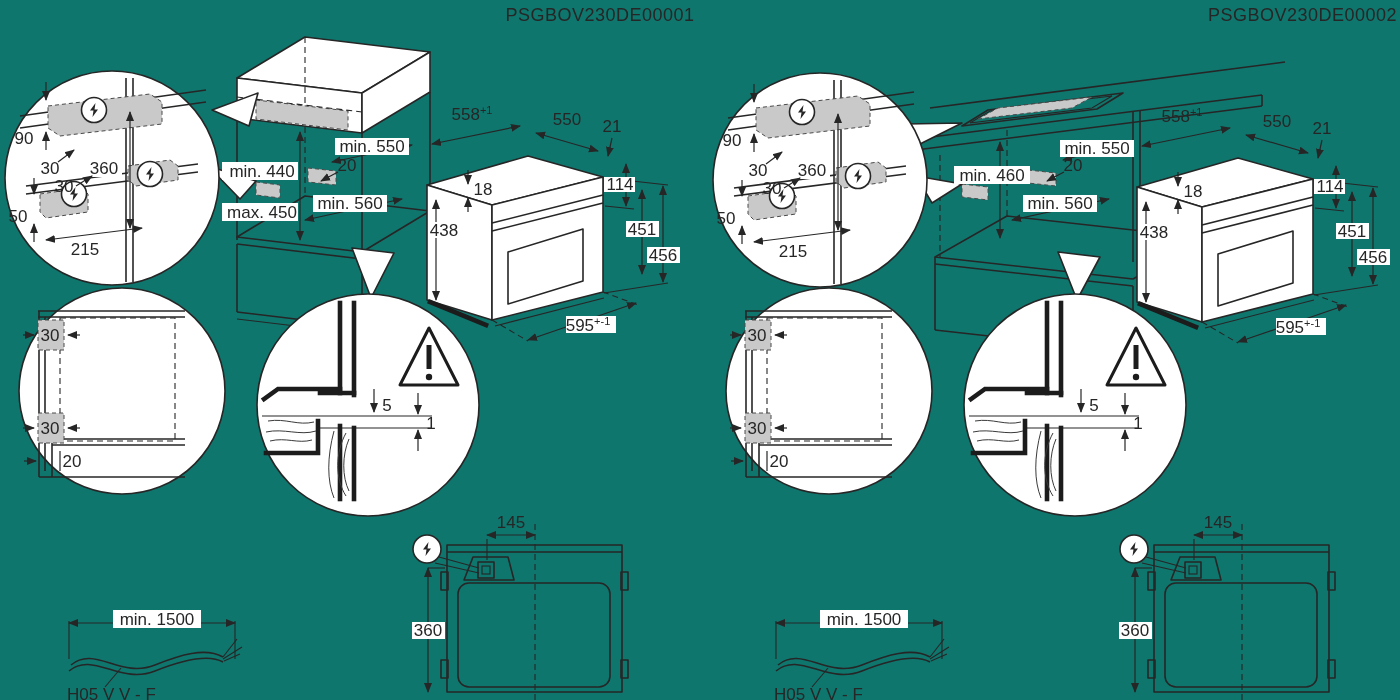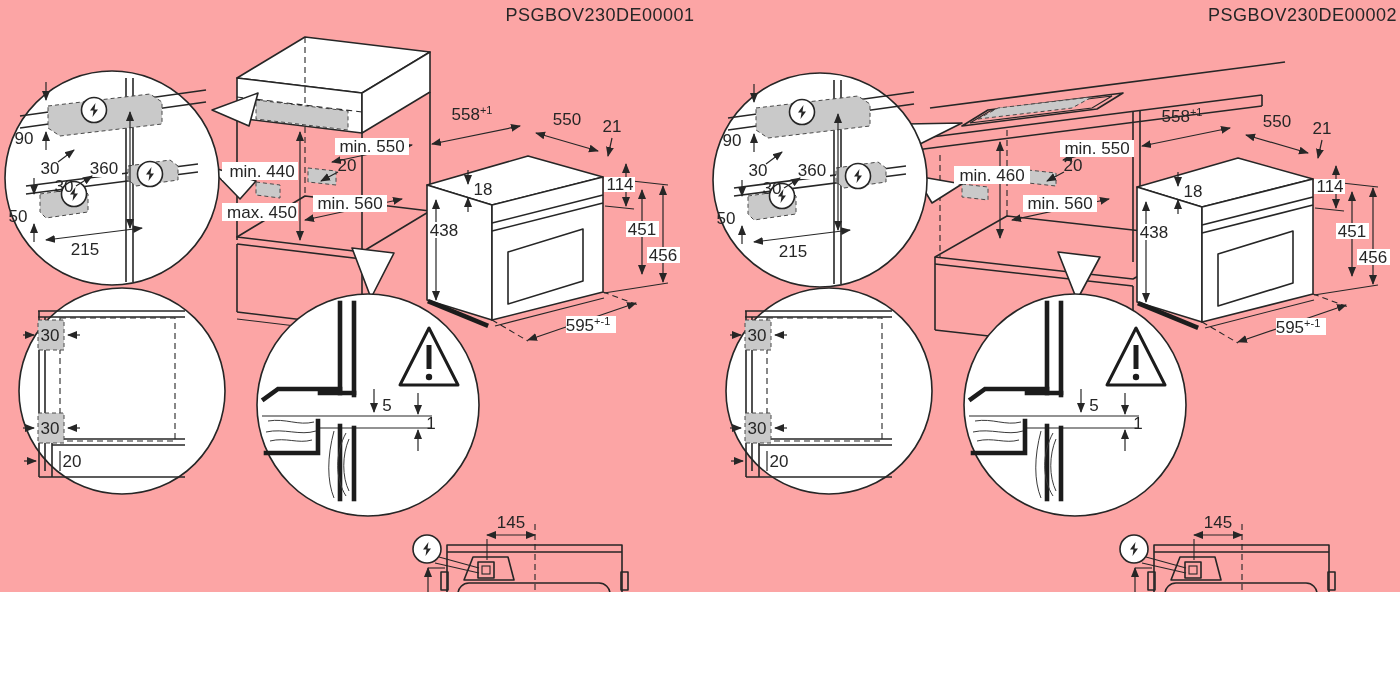--- a/index.html
+++ b/index.html
@@ -1,16 +1,16 @@
 <!DOCTYPE html>
 <html><head>
 <meta charset="utf-8">
 <style>
   html,body{margin:0;padding:0;background:#fff;}
-  .stage{position:relative;width:1400px;height:592px;background:#fca5a5;overflow:hidden;}
+  .stage{position:relative;width:1400px;height:700px;background:#0f766e;overflow:hidden;}
   svg text{font-family:"Liberation Sans","DejaVu Sans",sans-serif;fill:#262626;}
   .t17{font-size:17px;}
   .t18{font-size:18px;letter-spacing:.5px;}
   .tm{text-anchor:middle;}
   .te{text-anchor:end;}
   .sup{font-size:11px;}
   .ln{stroke:#262626;stroke-width:1.6;fill:none;stroke-linejoin:round;}
   .lnf{stroke:#262626;stroke-width:1.6;fill:#fff;stroke-linejoin:round;}
   .thin{stroke:#262626;stroke-width:1.1;fill:none;}
   .dim{stroke:#262626;stroke-width:1.2;fill:none;}

